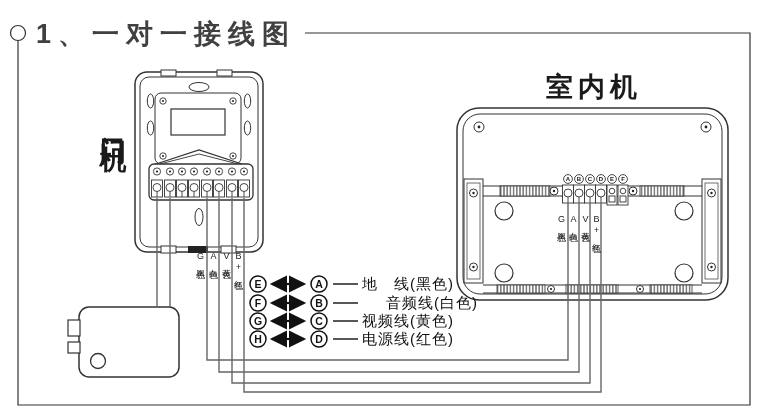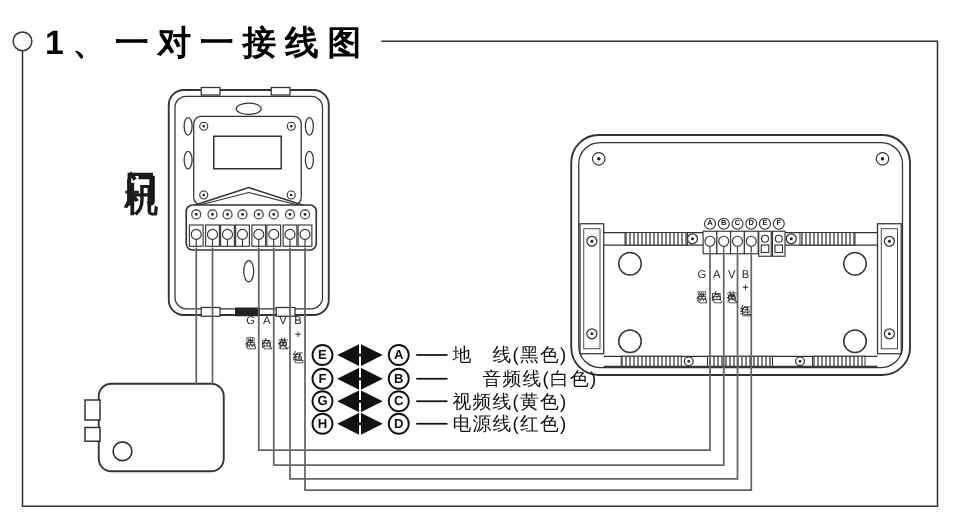--- a/index.html
+++ b/index.html
@@ -2,21 +2,21 @@
 <html><head>
 <meta charset="utf-8">
 <style>
   html,body{margin:0;padding:0;background:#fff;}
   .stage{
     position:relative;width:780px;height:418px;background:#fff;overflow:hidden;
     font-family:"Liberation Sans","DejaVu Sans",sans-serif;color:#111;
   }
   .stage svg{position:absolute;left:0;top:0;}
   .olay{position:absolute;white-space:nowrap;}
-  .title{font-size:27px;font-weight:bold;letter-spacing:7px;color:#000000;}
+  .title{font-size:27px;font-weight:bold;letter-spacing:7px;color:#404040;}
   .devlabel{font-size:27px;font-weight:bold;letter-spacing:5px;color:#1a1a1a;}
   .vtext{writing-mode:vertical-rl;text-orientation:upright;}
   .wlabel{
     font-size:9px;line-height:1.05;color:#222;writing-mode:vertical-rl;
     text-orientation:upright;letter-spacing:1px;
   }
   .legend-desc{font-size:15px;color:#111;letter-spacing:1px;}
   .circ-letter{font-weight:bold;font-size:10.5px;fill:#111;}
   .term-letter{font-weight:bold;font-size:6px;fill:#111;}
 </style>
@@ -285,20 +285,21 @@
       <circle cx="319" cy="339" r="8" fill="#fff" stroke="#111" stroke-width="1.5"></circle>
       <text class="circ-letter" x="319" y="339" text-anchor="middle" dominant-baseline="central">D</text>
       <line x1="333" y1="339" x2="358" y2="339" stroke="#111" stroke-width="1.4"></line>
     </g>
   </g>
 </svg>
 
 <div class="olay title" style="left:36px;top:16px;">1、一对一接线图</div>
 
 <div class="olay devlabel vtext" style="left:95px;top:114px;">门口机</div>
+<div class="olay devlabel" style="left:546px;top:69px;">室内机</div>
 
 <div class="olay wlabel" style="left:195px;top:251px;">G黑色</div>
 <div class="olay wlabel" style="left:208px;top:251px;">A白色</div>
 <div class="olay wlabel" style="left:221px;top:251px;">V黄色</div>
 <div class="olay wlabel" style="left:233px;top:251px;">B+红色</div>
 
 <div class="olay wlabel" style="left:556px;top:214px;">G黑色</div>
 <div class="olay wlabel" style="left:568px;top:214px;">A白色</div>
 <div class="olay wlabel" style="left:580px;top:214px;">V黄色</div>
 <div class="olay wlabel" style="left:591px;top:214px;">B+红色</div>

